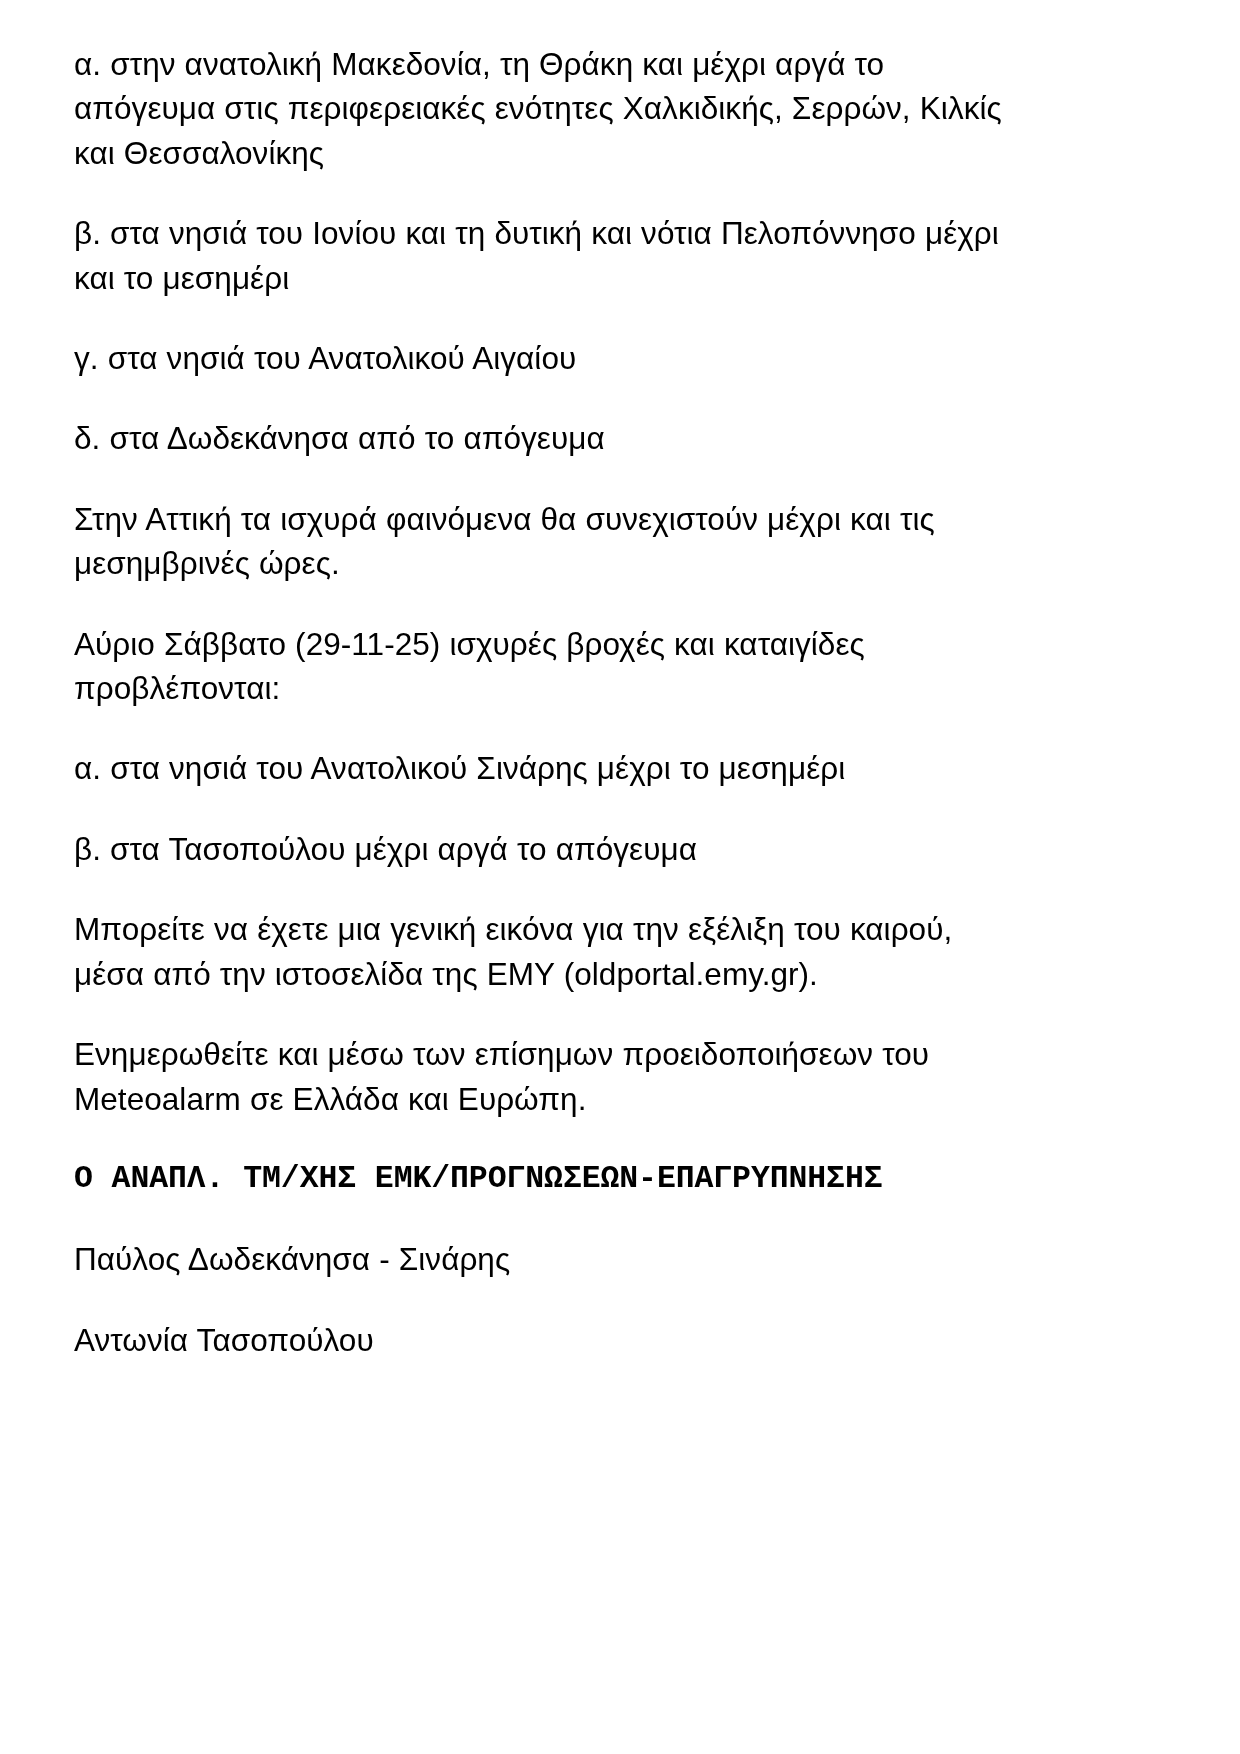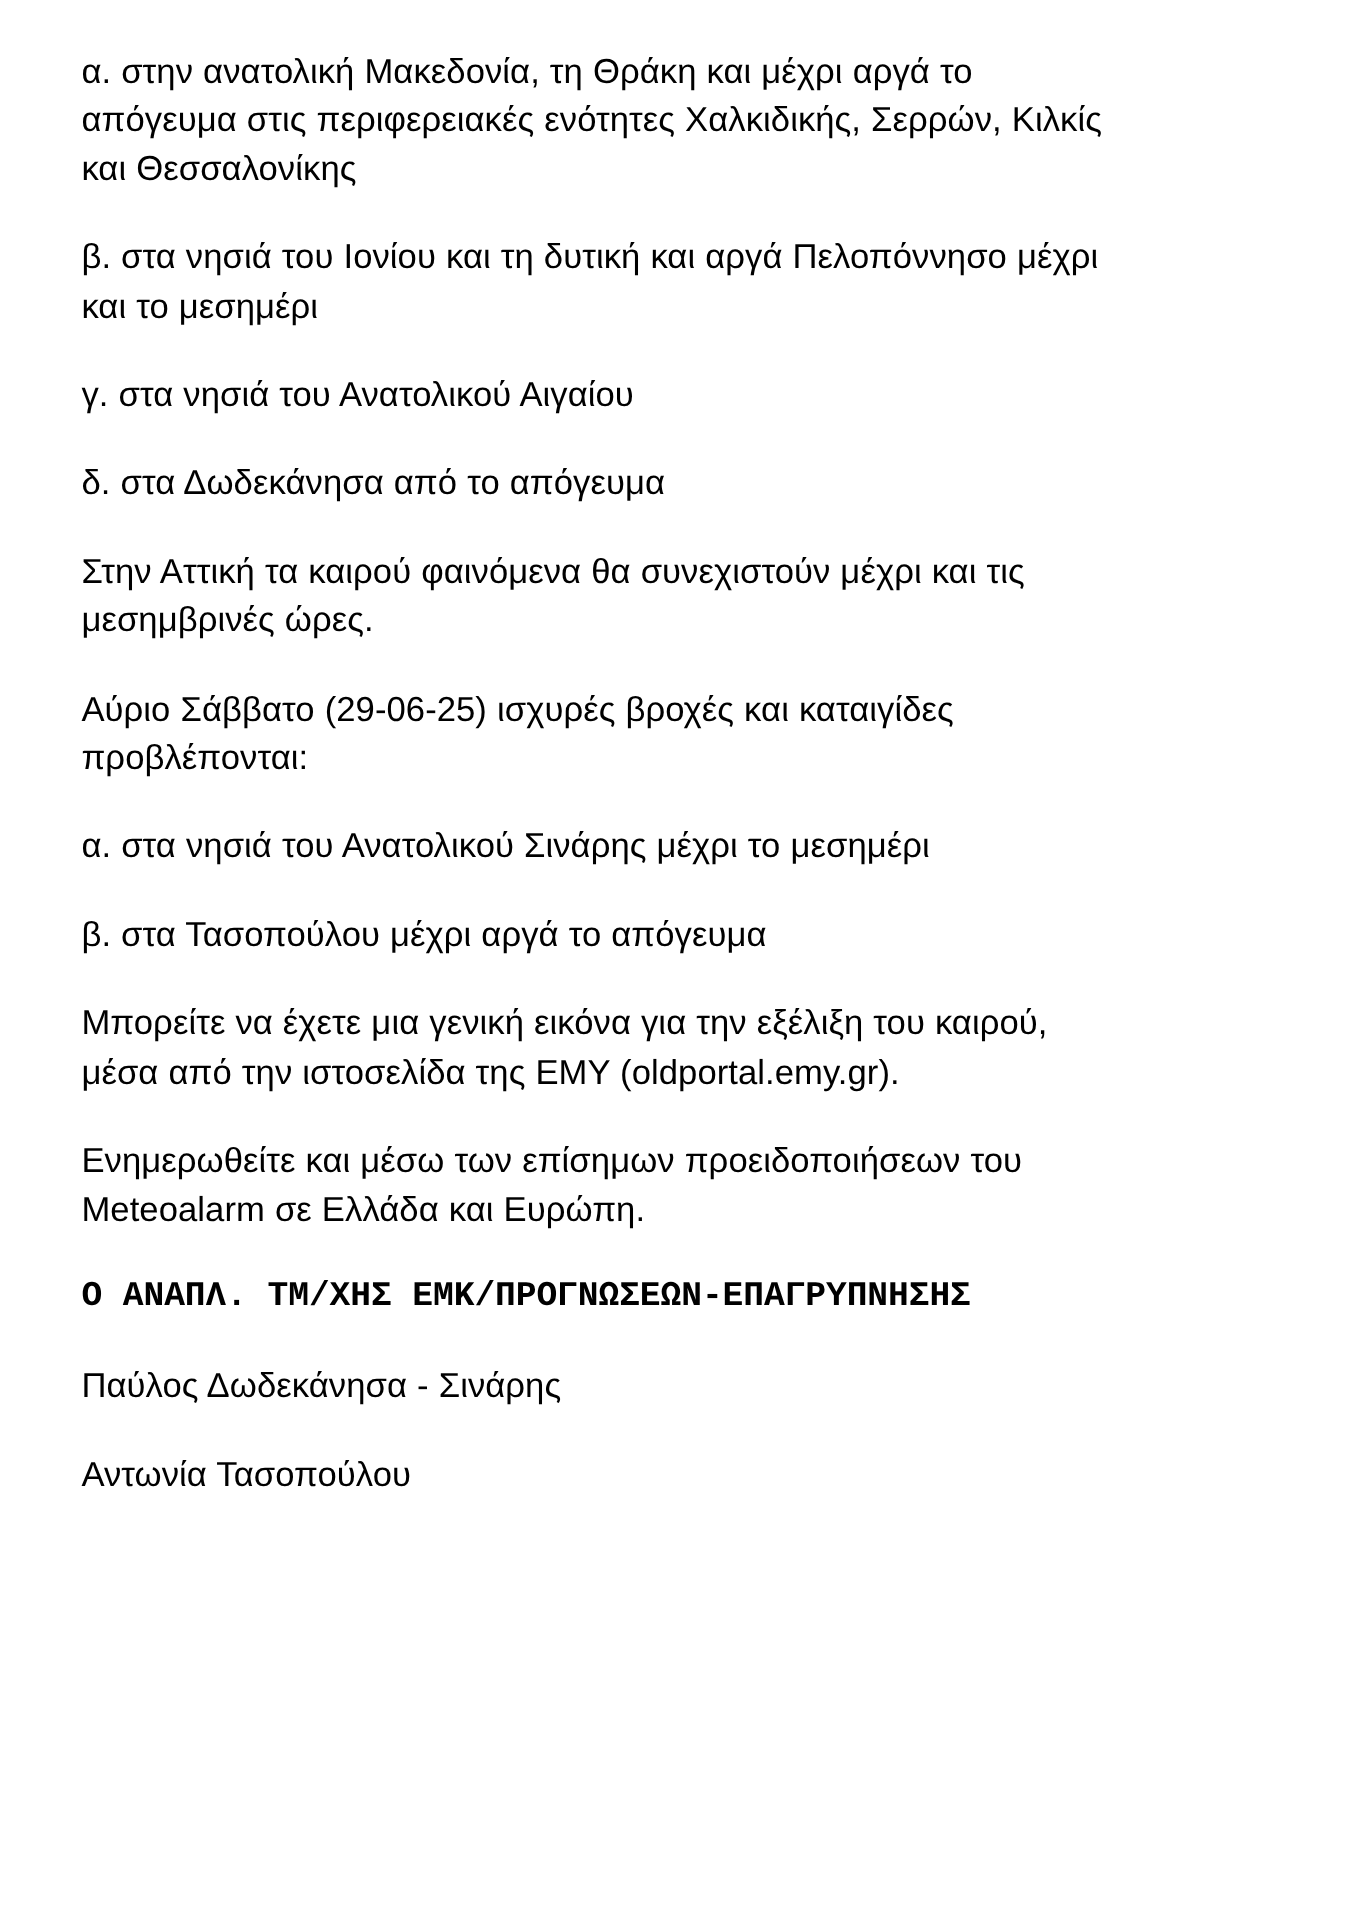--- a/index.html
+++ b/index.html
@@ -44,25 +44,25 @@
   p.para.last {
     margin-bottom: 12px;
   }
 </style>
 </head>
 <body>
 
 <div class="page">
   <div class="doc-body" id="doc-body">
     <p class="para">α. στην ανατολική Μακεδονία, τη Θράκη και μέχρι αργά το απόγευμα στις περιφερειακές ενότητες Χαλκιδικής, Σερρών, Κιλκίς και Θεσσαλονίκης</p>
-    <p class="para">β. στα νησιά του Ιονίου και τη δυτική και αργά Πελοπόννησο μέχρι και το μεσημέρι</p>
+    <p class="para">β. στα νησιά του Ιονίου και τη δυτική και νότια Πελοπόννησο μέχρι και το μεσημέρι</p>
     <p class="para">γ. στα νησιά του Ανατολικού Αιγαίου</p>
     <p class="para">δ. στα Δωδεκάνησα από το απόγευμα</p>
-    <p class="para">Στην Αττική τα καιρού φαινόμενα θα συνεχιστούν μέχρι και τις μεσημβρινές ώρες.</p>
-    <p class="para">Αύριο Σάββατο (29-06-25) ισχυρές βροχές και καταιγίδες προβλέπονται:</p>
+    <p class="para">Στην Αττική τα ισχυρά φαινόμενα θα συνεχιστούν μέχρι και τις μεσημβρινές ώρες.</p>
+    <p class="para">Αύριο Σάββατο (29-11-25) ισχυρές βροχές και καταιγίδες προβλέπονται:</p>
     <p class="para">α. στα νησιά του Ανατολικού Σινάρης μέχρι το μεσημέρι</p>
     <p class="para">β. στα Τασοπούλου μέχρι αργά το απόγευμα</p>
     <p class="para">Μπορείτε να έχετε μια γενική εικόνα για την εξέλιξη του καιρού, μέσα από την ιστοσελίδα της ΕΜΥ (oldportal.emy.gr).</p>
     <p class="para">Ενημερωθείτε και μέσω των επίσημων προειδοποιήσεων του Meteoalarm σε Ελλάδα και Ευρώπη.</p>
     <p class="para bold">Ο ΑΝΑΠΛ. ΤΜ/ΧΗΣ ΕΜΚ/ΠΡΟΓΝΩΣΕΩΝ-ΕΠΑΓΡΥΠΝΗΣΗΣ</p>
     <p class="para">Παύλος Δωδεκάνησα - Σινάρης</p>
     <p class="para last">Αντωνία Τασοπούλου</p>
   </div>
 </div>
 

